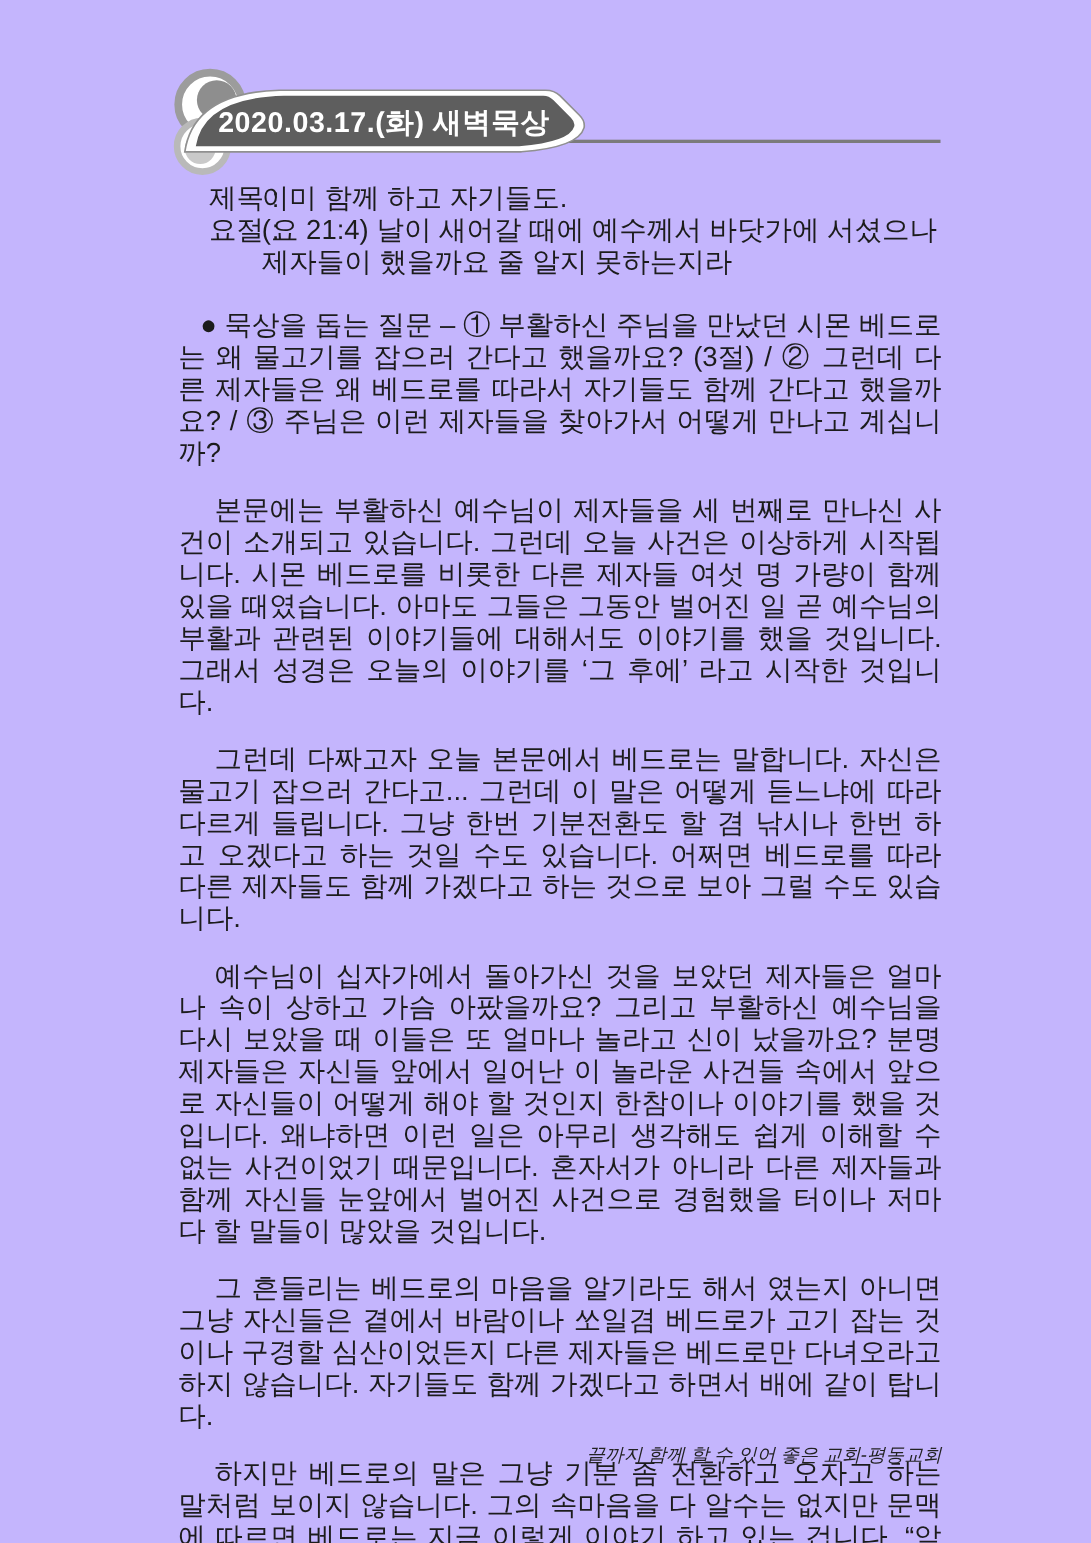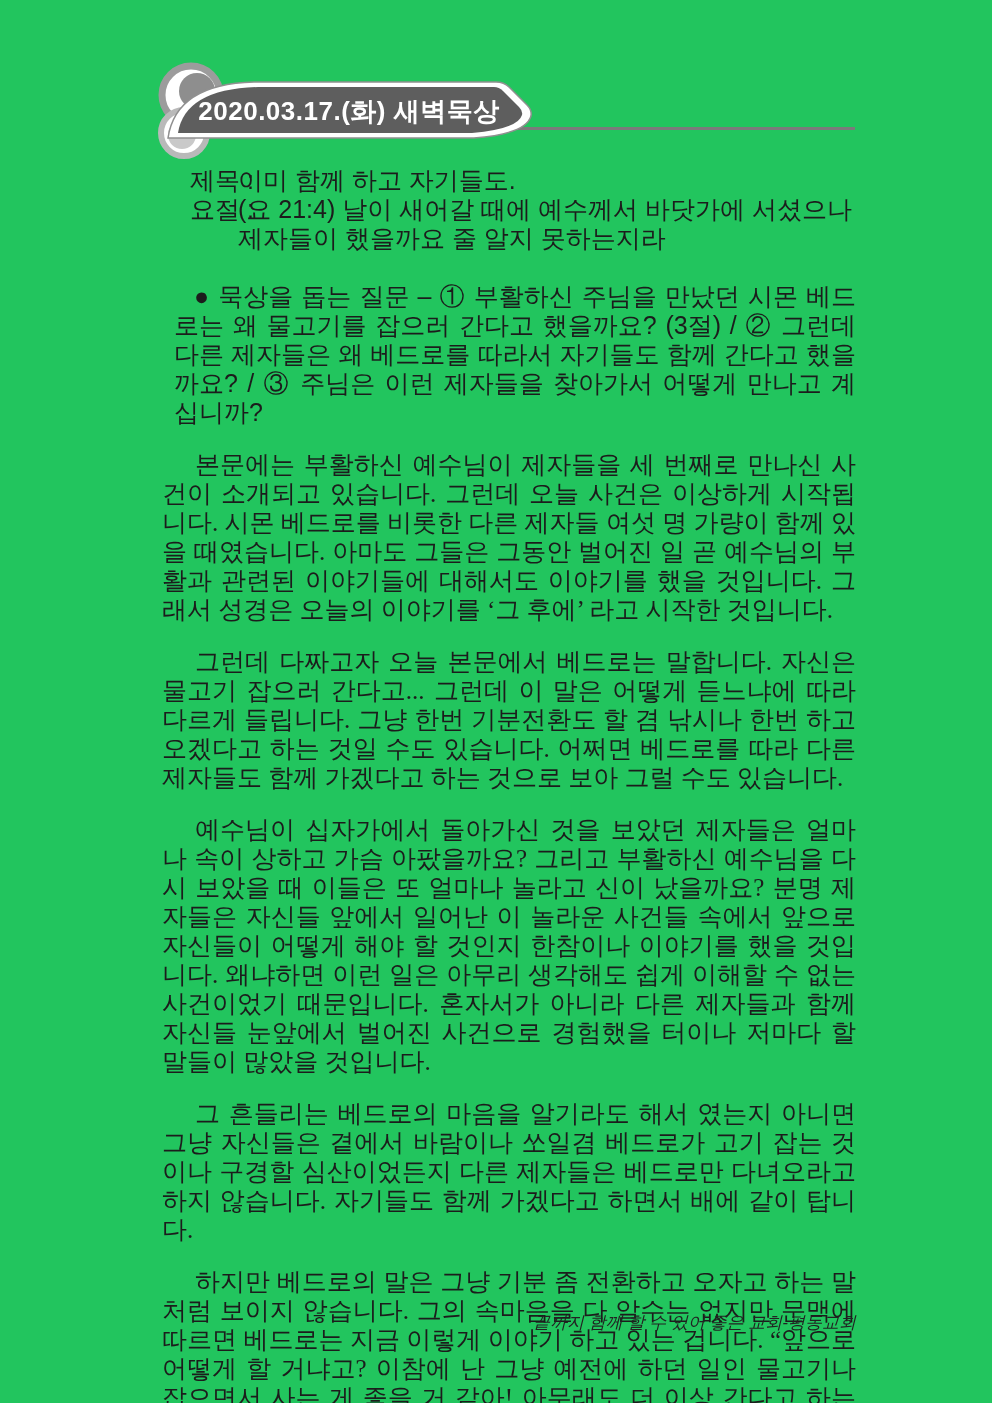--- a/index.html
+++ b/index.html
@@ -1,19 +1,19 @@
 <!DOCTYPE html>
 <html lang="ko"><head>
 <meta charset="utf-8">
 <style>
   html,body{margin:0;padding:0;background:#ffffff;}
   .page{
     position:relative;
     width:992px;height:1403px;
-    background:#22c55e;
+    background:#c4b5fd;
     font-family:"Liberation Sans", sans-serif;
     color:#1c1c1c;
     overflow:hidden;
   }
   
   .hdr-rule{
     position:absolute;left:452px;top:127px;
     width:403px;height:3px;background:#7b7b7b;z-index:1;
   }
   .banner-svg{
@@ -25,26 +25,26 @@
   }
   
   .content{
     position:absolute;left:162px;top:166px;width:694px;
     font-size:25px;line-height:29px;
   }
   .meta-block{margin:0;}
   .meta-row{position:relative;padding-left:76px;}
   .meta-label{position:absolute;left:28px;top:0;white-space:nowrap;}
   .questions{
-    margin:29px 0 0 12px;
+    margin:29px 0 0 0;
     text-indent:20px;text-align:justify;
   }
   .body-par{
     margin:23px 0 0 0;
-    text-indent:33px;text-align:justify;font-family:Liberation Serif, serif;
+    text-indent:33px;text-align:justify;
   }
   
   .footer{
     position:absolute;left:162px;top:1312px;width:694px;
     text-align:right;font-size:17px;line-height:22px;color:#222;font-style:italic;
   }
 </style>
 </head>
 <body>
 

